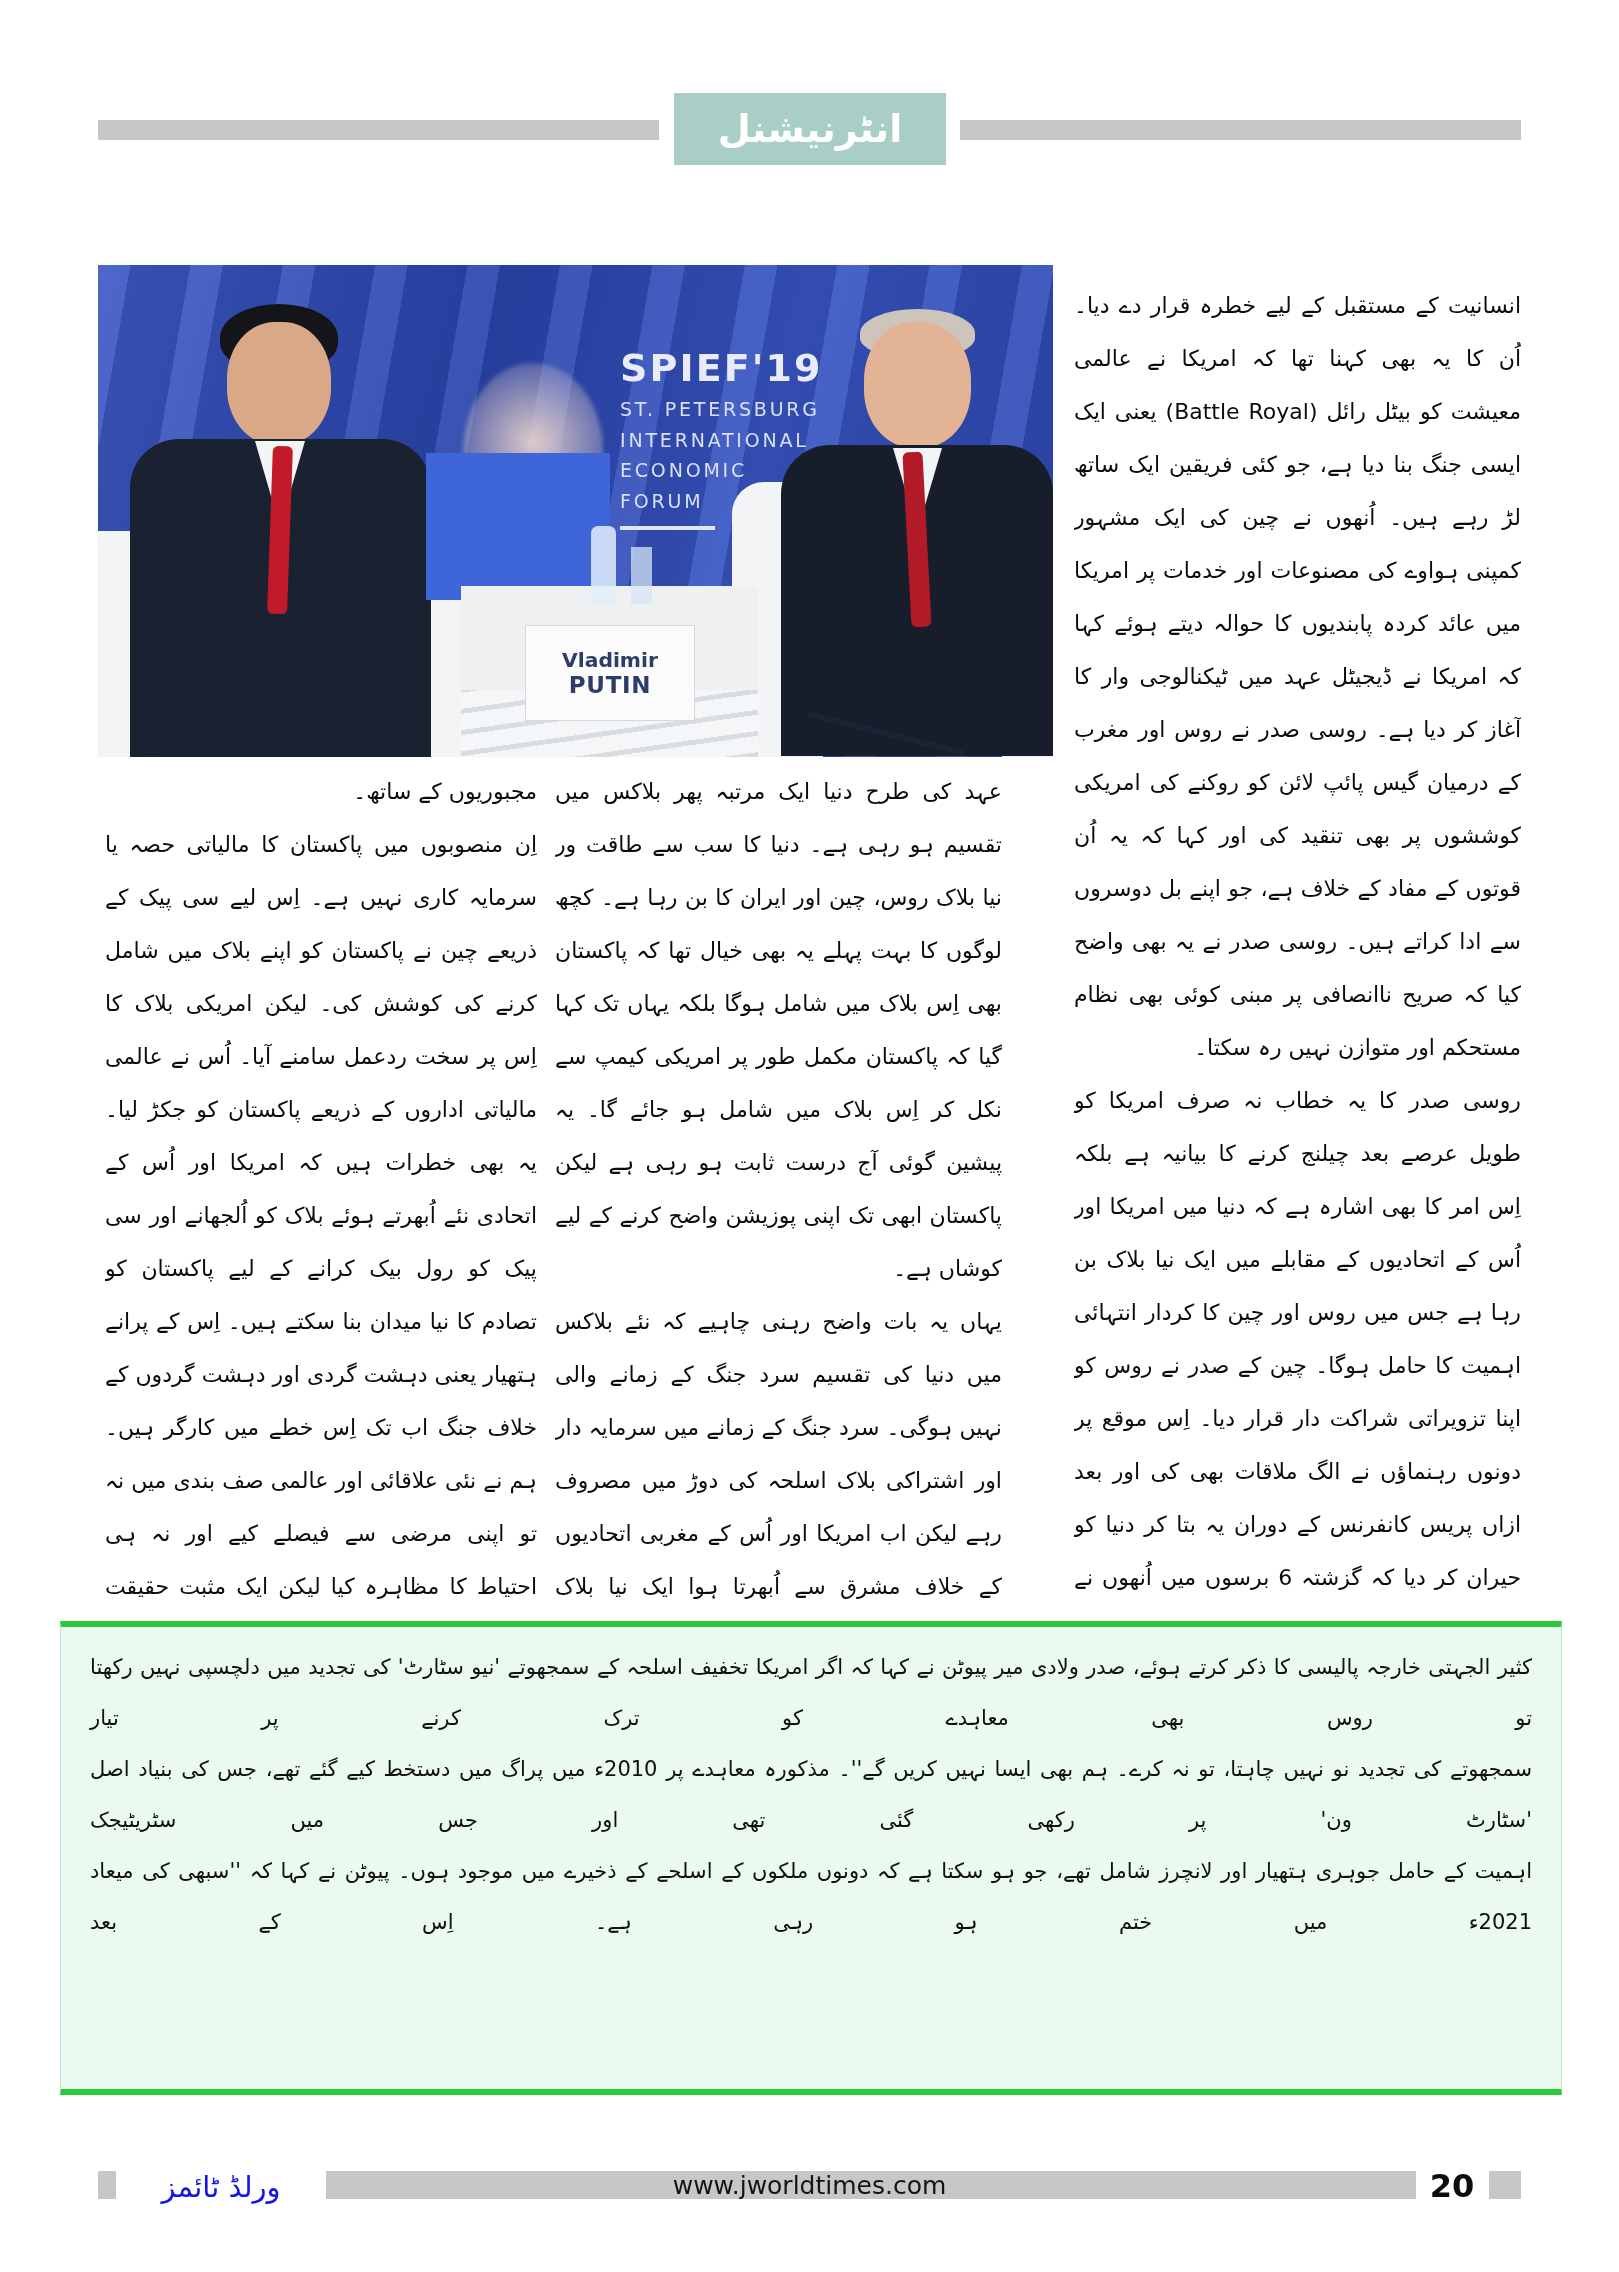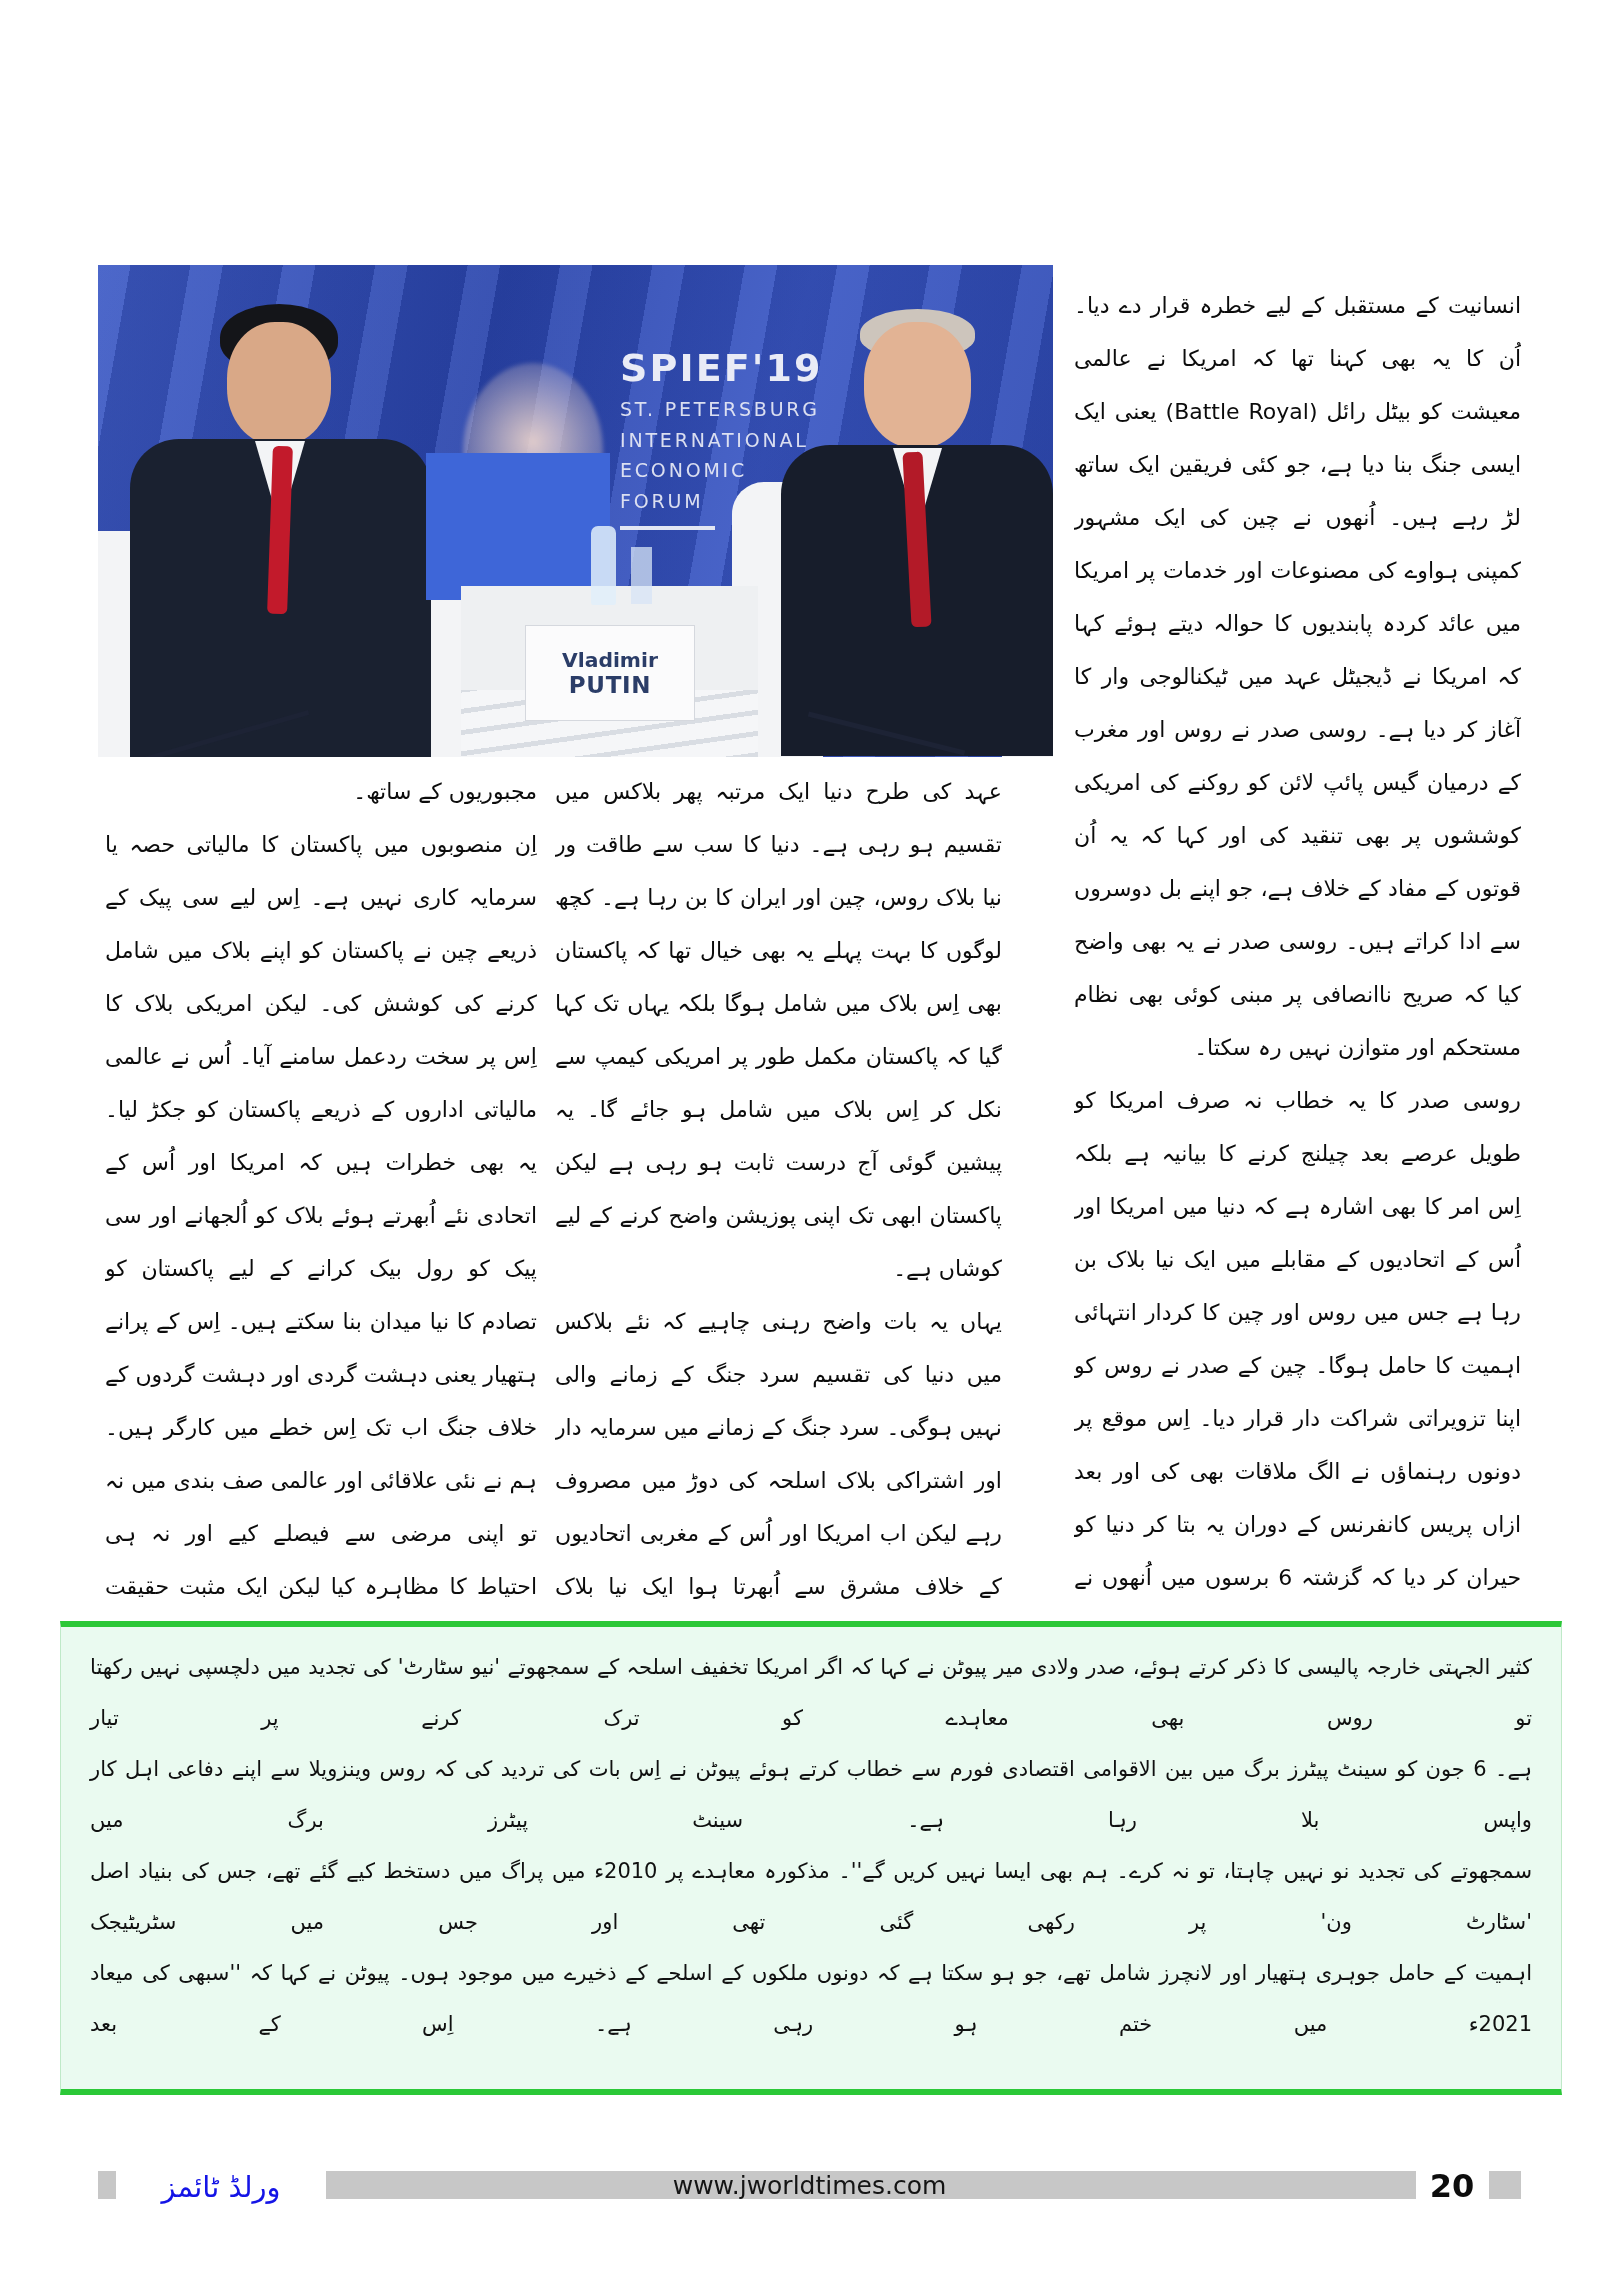--- a/index.html
+++ b/index.html
@@ -77,20 +77,27 @@
   .furl{position:absolute;left:0;right:0;top:8.4px;height:28px;display:flex;align-items:center;
         justify-content:center;font-size:25px;color:#141414;}
   .fpage{position:absolute;right:34px;top:0;width:70px;height:45px;background:#ffffff;
         display:flex;align-items:center;justify-content:center;font-size:32px;font-weight:bold;color:#0d0d0d;}
 </style>
 </head>
 <body>
 
 <div class="page">
 
+  <div class="header">
+    <div class="hbar l"></div>
+    <div class="hbox">
+      <span>انٹرنیشنل</span>
+    </div>
+    <div class="hbar r"></div>
+  </div>
 
   <div class="photo">
     <div class="photo-streaks"></div>
 
     <div class="spief-circle"></div>
     <div class="signage">
       <div class="ev">SPIEF'19</div>
       <div class="ln">ST. PETERSBURG</div>
       <div class="ln">INTERNATIONAL</div>
       <div class="ln">ECONOMIC</div>
@@ -145,21 +152,20 @@
   </div>
 
   <div class="col col-left">
     <p>مجبوریوں کے ساتھ۔</p>
     <p>اِن منصوبوں میں پاکستان کا مالیاتی حصہ یا سرمایہ کاری نہیں ہے۔ اِس لیے سی پیک کے ذریعے چین نے پاکستان کو اپنے بلاک میں شامل کرنے کی کوشش کی۔ لیکن امریکی بلاک کا اِس پر سخت ردعمل سامنے آیا۔ اُس نے عالمی مالیاتی اداروں کے ذریعے پاکستان کو جکڑ لیا۔ یہ بھی خطرات ہیں کہ امریکا اور اُس کے اتحادی نئے اُبھرتے ہوئے بلاک کو اُلجھانے اور سی پیک کو رول بیک کرانے کے لیے پاکستان کو تصادم کا نیا میدان بنا سکتے ہیں۔ اِس کے پرانے ہتھیار یعنی دہشت گردی اور دہشت گردوں کے خلاف جنگ اب تک اِس خطے میں کارگر ہیں۔ ہم نے نئی علاقائی اور عالمی صف بندی میں نہ تو اپنی مرضی سے فیصلے کیے اور نہ ہی احتیاط کا مظاہرہ کیا لیکن ایک مثبت حقیقت یہ بھی ہے کہ مشرق سے اُبھرتا ہوا نیا بلاک پاکستان کی اہمیت میں اضافہ کر رہا ہے اور پاکستان کے لیے مزید امکانات جنم لے رہے ہیں۔ اِس مرحلے پر پاکستان کو مضبوط سیاسی قیادت اور سیاسی استحکام کی اشد ضرورت ہے۔</p>
   </div>
 
   <div class="start-box">
     <div class="start-body">
       <div class="start-line">کثیر الجہتی خارجہ پالیسی کا ذکر کرتے ہوئے، صدر ولادی میر پیوٹن نے کہا کہ اگر امریکا تخفیف اسلحہ کے سمجھوتے 'نیو سٹارٹ' کی تجدید میں دلچسپی نہیں رکھتا تو روس بھی معاہدے کو ترک کرنے پر تیار</div>
-      <div class="start-line">ہے۔ 6 جون کو سینٹ پیٹرز برگ میں بین الاقوامی اقتصادی فورم سے خطاب کرتے ہوئے پیوٹن نے اِس بات کی تردید کی کہ روس وینزویلا سے اپنے دفاعی اہل کار واپس بلا رہا ہے۔ سینٹ پیٹرز برگ میں</div>
       <div class="start-line">سمجھوتے کی تجدید نو نہیں چاہتا، تو نہ کرے۔ ہم بھی ایسا نہیں کریں گے''۔ مذکورہ معاہدے پر 2010ء میں پراگ میں دستخط کیے گئے تھے، جس کی بنیاد اصل 'سٹارٹ ون' پر رکھی گئی تھی اور جس میں سٹریٹیجک</div>
       <div class="start-line">اہمیت کے حامل جوہری ہتھیار اور لانچرز شامل تھے، جو ہو سکتا ہے کہ دونوں ملکوں کے اسلحے کے ذخیرے میں موجود ہوں۔ پیوٹن نے کہا کہ ''سبھی کی میعاد 2021ء میں ختم ہو رہی ہے۔ اِس کے بعد</div>
 
     </div>
   </div>
 
   <div class="footer">
     <div class="fbar"></div>
     <div class="fstub"></div>
     <div class="furl">www.jworldtimes.com</div>

